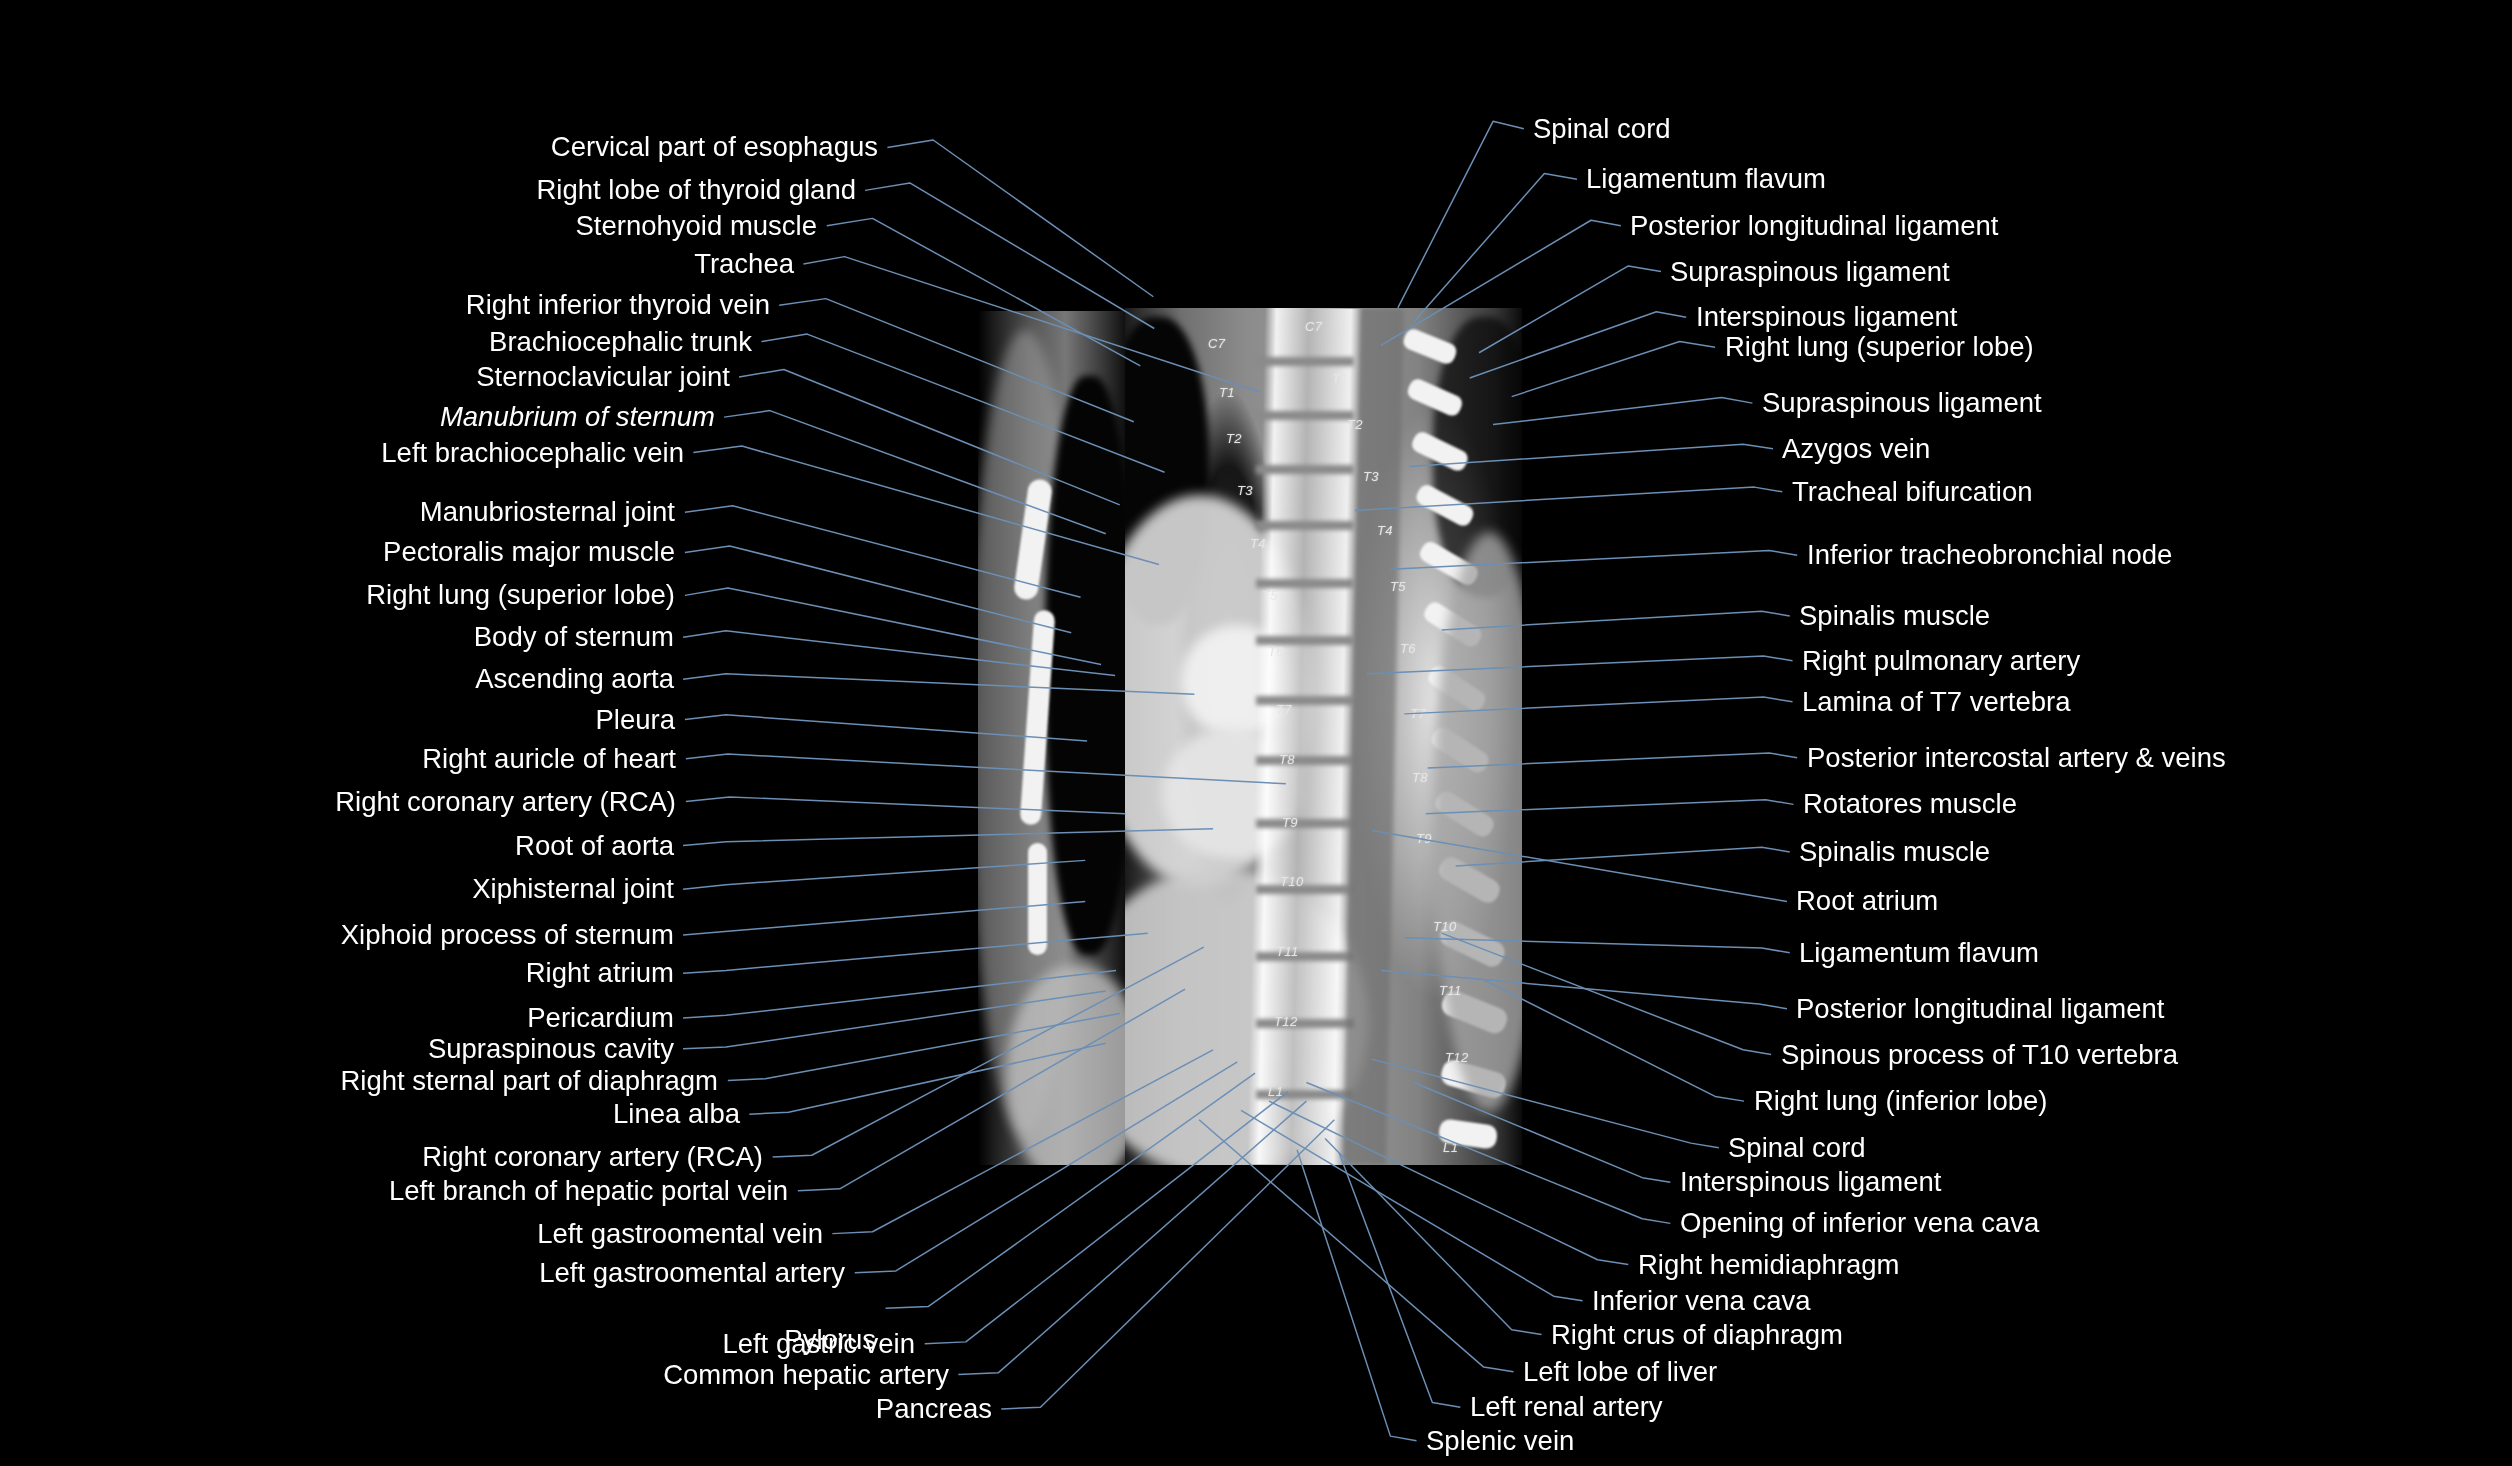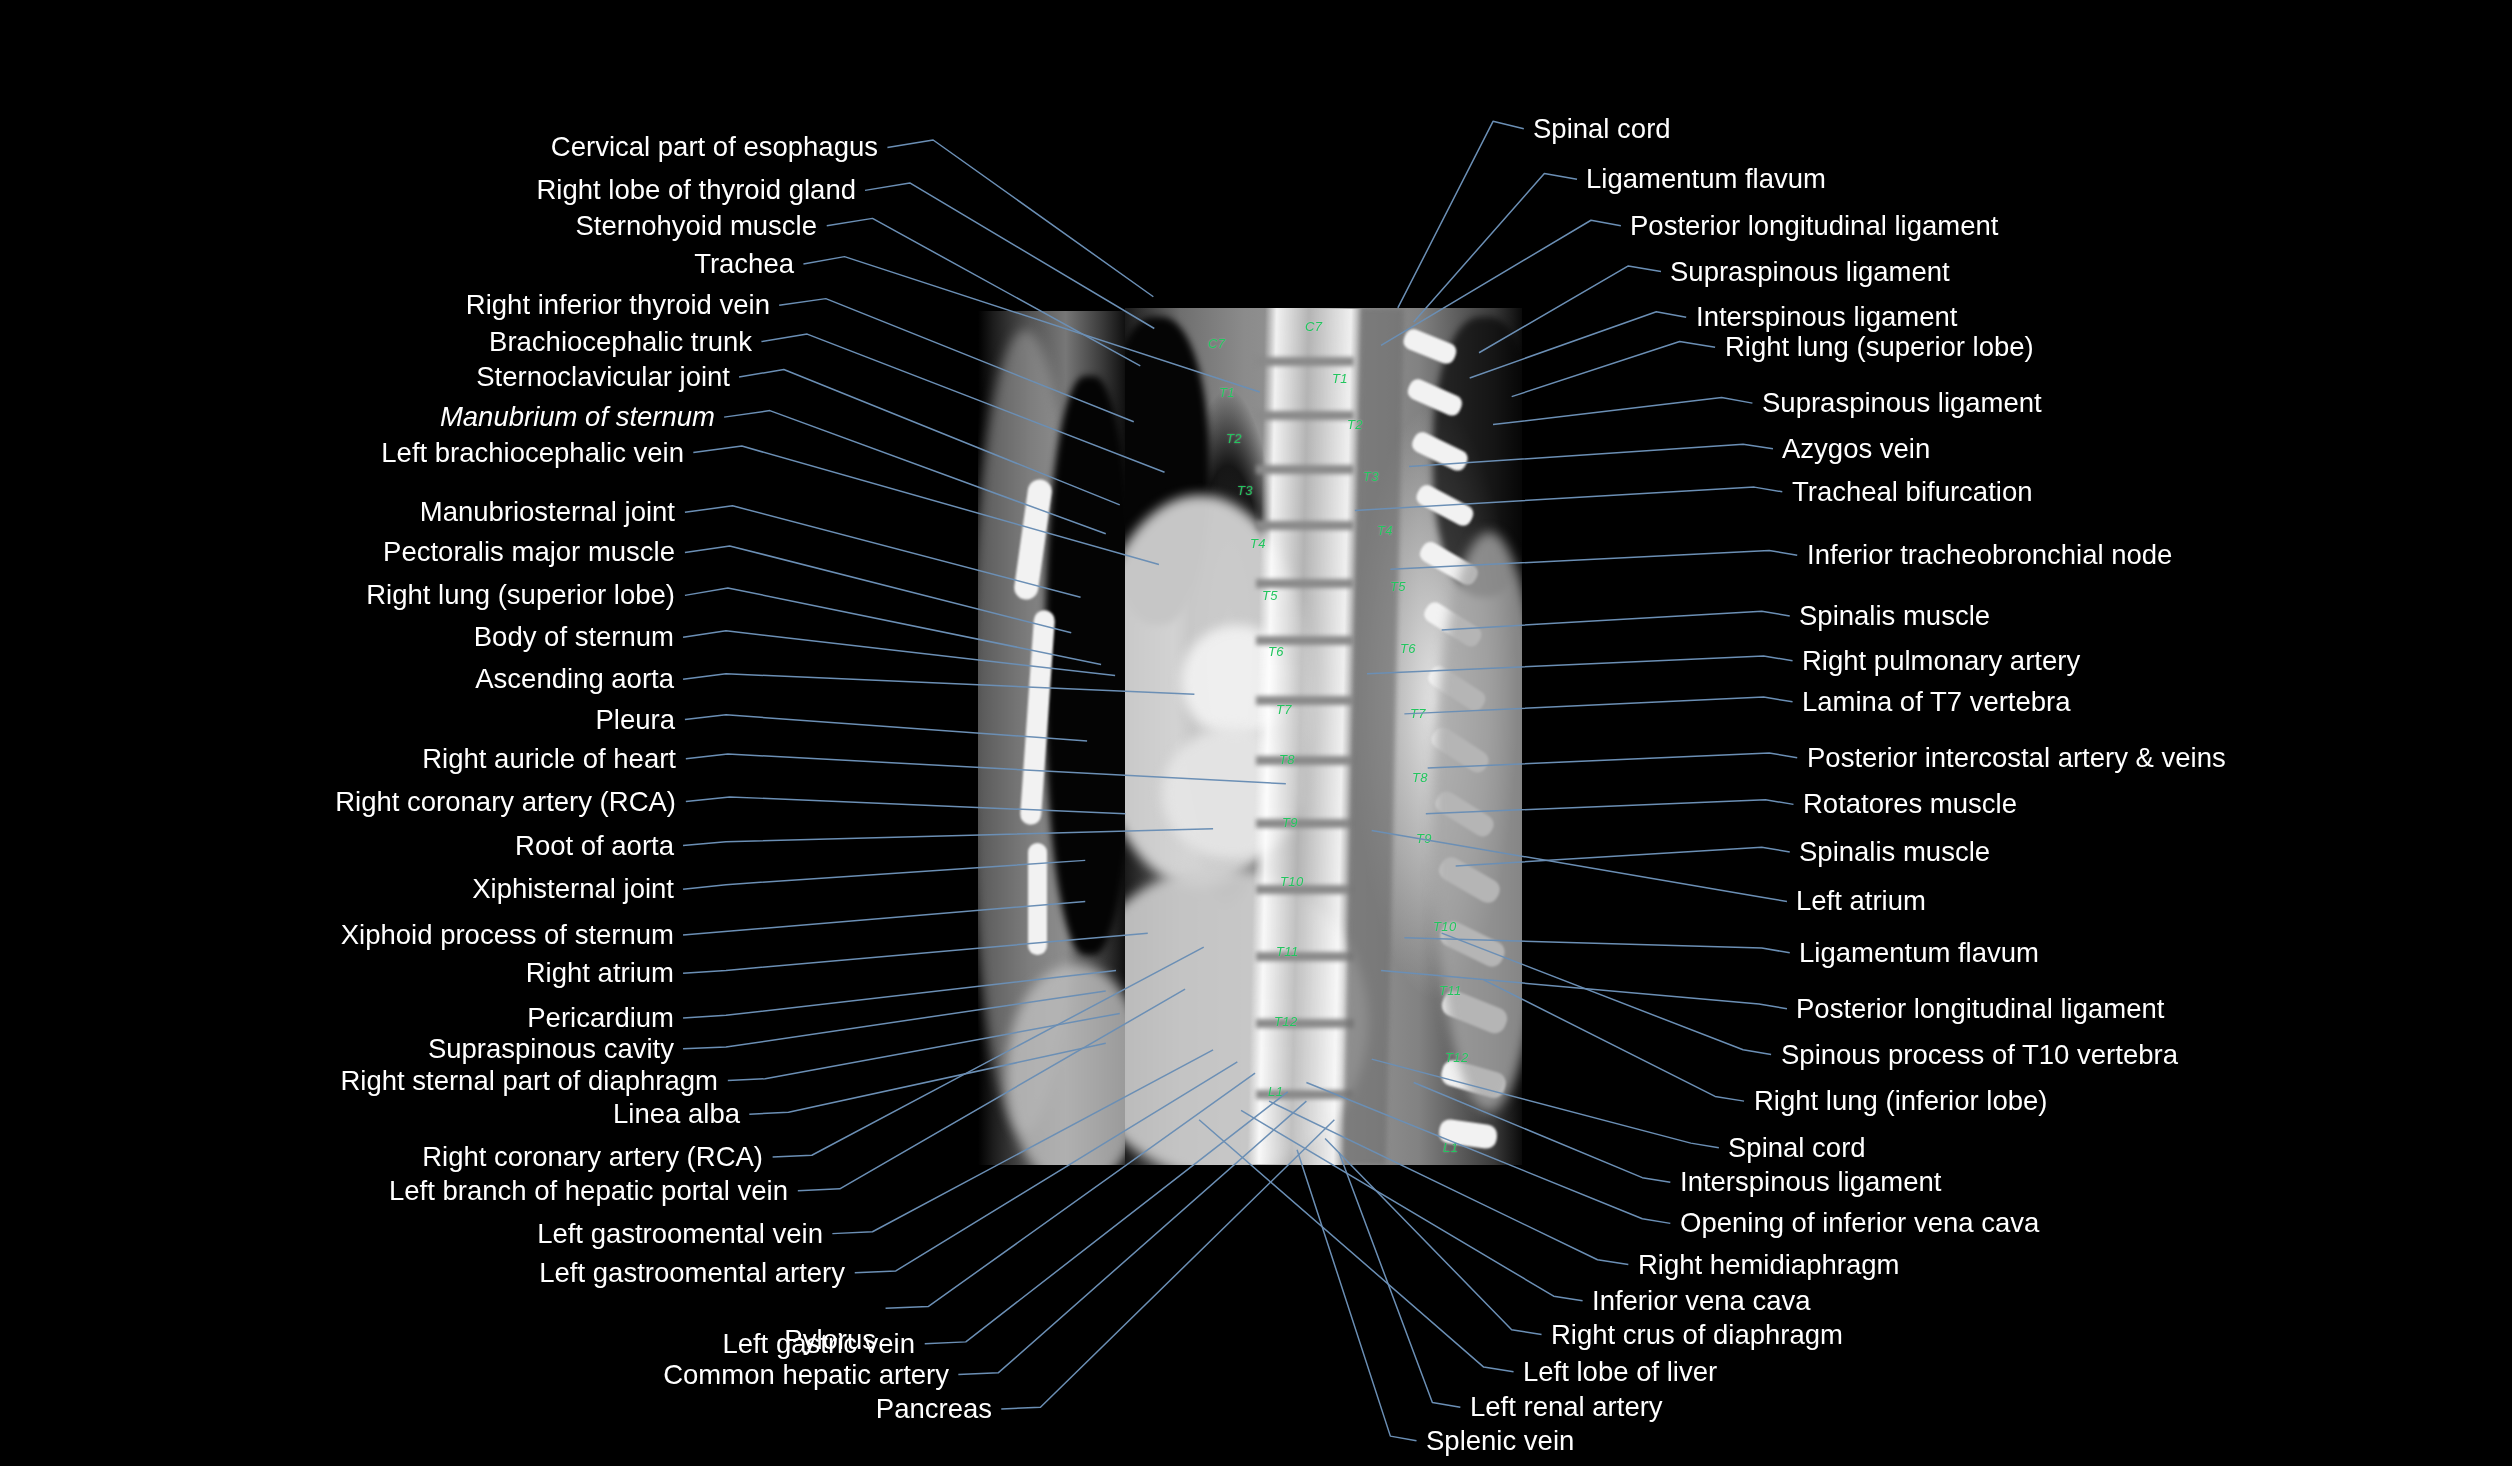--- a/index.html
+++ b/index.html
@@ -16,21 +16,21 @@
     background:
       radial-gradient(ellipse 112px 401px at 78% 46%, rgba(238,238,238,.92) 0%, rgba(200,200,200,.55) 48%, rgba(0,0,0,0) 74%),
       radial-gradient(ellipse 65px 308px at 26% 40%, rgba(40,40,40,.95) 0%, rgba(10,10,10,.9) 60%, rgba(0,0,0,0) 85%),
       linear-gradient(90deg,#1a1a1a 0%,#6f6f6f 14%,#8b8b8b 30%,#9a9a9a 52%,#828282 74%,#3a3a3a 93%,#0a0a0a 100%);
   }
   .soft-tissue{position:absolute;background:rgba(205,205,205,.75);filter:blur(5.6px);border-radius:50%;}
   .bone{position:absolute;background:#f2f2f2;filter:blur(1.1px);}
   .air{position:absolute;background:#050505;filter:blur(3.7px);border-radius:45%;}
 
   
-  .vert{position:absolute;color:#22c55e;font-size:16px;font-style:italic;
+  .vert{position:absolute;color:#e5e5e5;font-size:16px;font-style:italic;
         font-family:"Liberation Sans","DejaVu Sans",sans-serif;letter-spacing:0.4px;
         text-shadow:0 0 1.9px rgba(255,255,255,.35);white-space:nowrap;}
   .vert.small{font-size:13px;}
 
   
   #leaders{position:absolute;left:0;top:0;width:2512px;height:1466px;pointer-events:none;}
 
   
   .lbl{position:absolute;color:#fff;font-size:27.5px;line-height:1;white-space:nowrap;}
   .lbl.r{transform:translateY(-50%);}         
@@ -249,21 +249,21 @@
       <div class="lbl l" style="left: 1762px; top: 403px;">Supraspinous ligament</div>
       <div class="lbl l" style="left: 1782px; top: 449px;">Azygos vein</div>
       <div class="lbl l" style="left: 1792px; top: 492px;">Tracheal bifurcation</div>
       <div class="lbl l" style="left: 1807px; top: 555px;">Inferior tracheobronchial node</div>
       <div class="lbl l" style="left: 1799px; top: 616px;">Spinalis muscle</div>
       <div class="lbl l" style="left: 1802px; top: 661px;">Right pulmonary artery</div>
       <div class="lbl l" style="left: 1802px; top: 702px;">Lamina of T7 vertebra</div>
       <div class="lbl l" style="left: 1807px; top: 758px;">Posterior intercostal artery &amp; veins</div>
       <div class="lbl l" style="left: 1803px; top: 804px;">Rotatores muscle</div>
       <div class="lbl l" style="left: 1799px; top: 852px;">Spinalis muscle</div>
-      <div class="lbl l" style="left: 1796px; top: 901px;">Left atrium</div>
+      <div class="lbl l" style="left: 1796px; top: 901px;">Root atrium</div>
       <div class="lbl l" style="left: 1799px; top: 953px;">Ligamentum flavum</div>
       <div class="lbl l" style="left: 1796px; top: 1009px;">Posterior longitudinal ligament</div>
       <div class="lbl l" style="left: 1781px; top: 1055px;">Spinous process of T10 vertebra</div>
       <div class="lbl l" style="left: 1754px; top: 1101px;">Right lung (inferior lobe)</div>
       <div class="lbl l" style="left: 1728px; top: 1148px;">Spinal cord</div>
       <div class="lbl l" style="left: 1680px; top: 1182px;">Interspinous ligament</div>
       <div class="lbl l" style="left: 1680px; top: 1223px;">Opening of inferior vena cava</div>
       <div class="lbl l" style="left: 1638px; top: 1265px;">Right hemidiaphragm</div>
       <div class="lbl l" style="left: 1592px; top: 1301px;">Inferior vena cava</div>
       <div class="lbl l" style="left: 1551px; top: 1335px;">Right crus of diaphragm</div>

